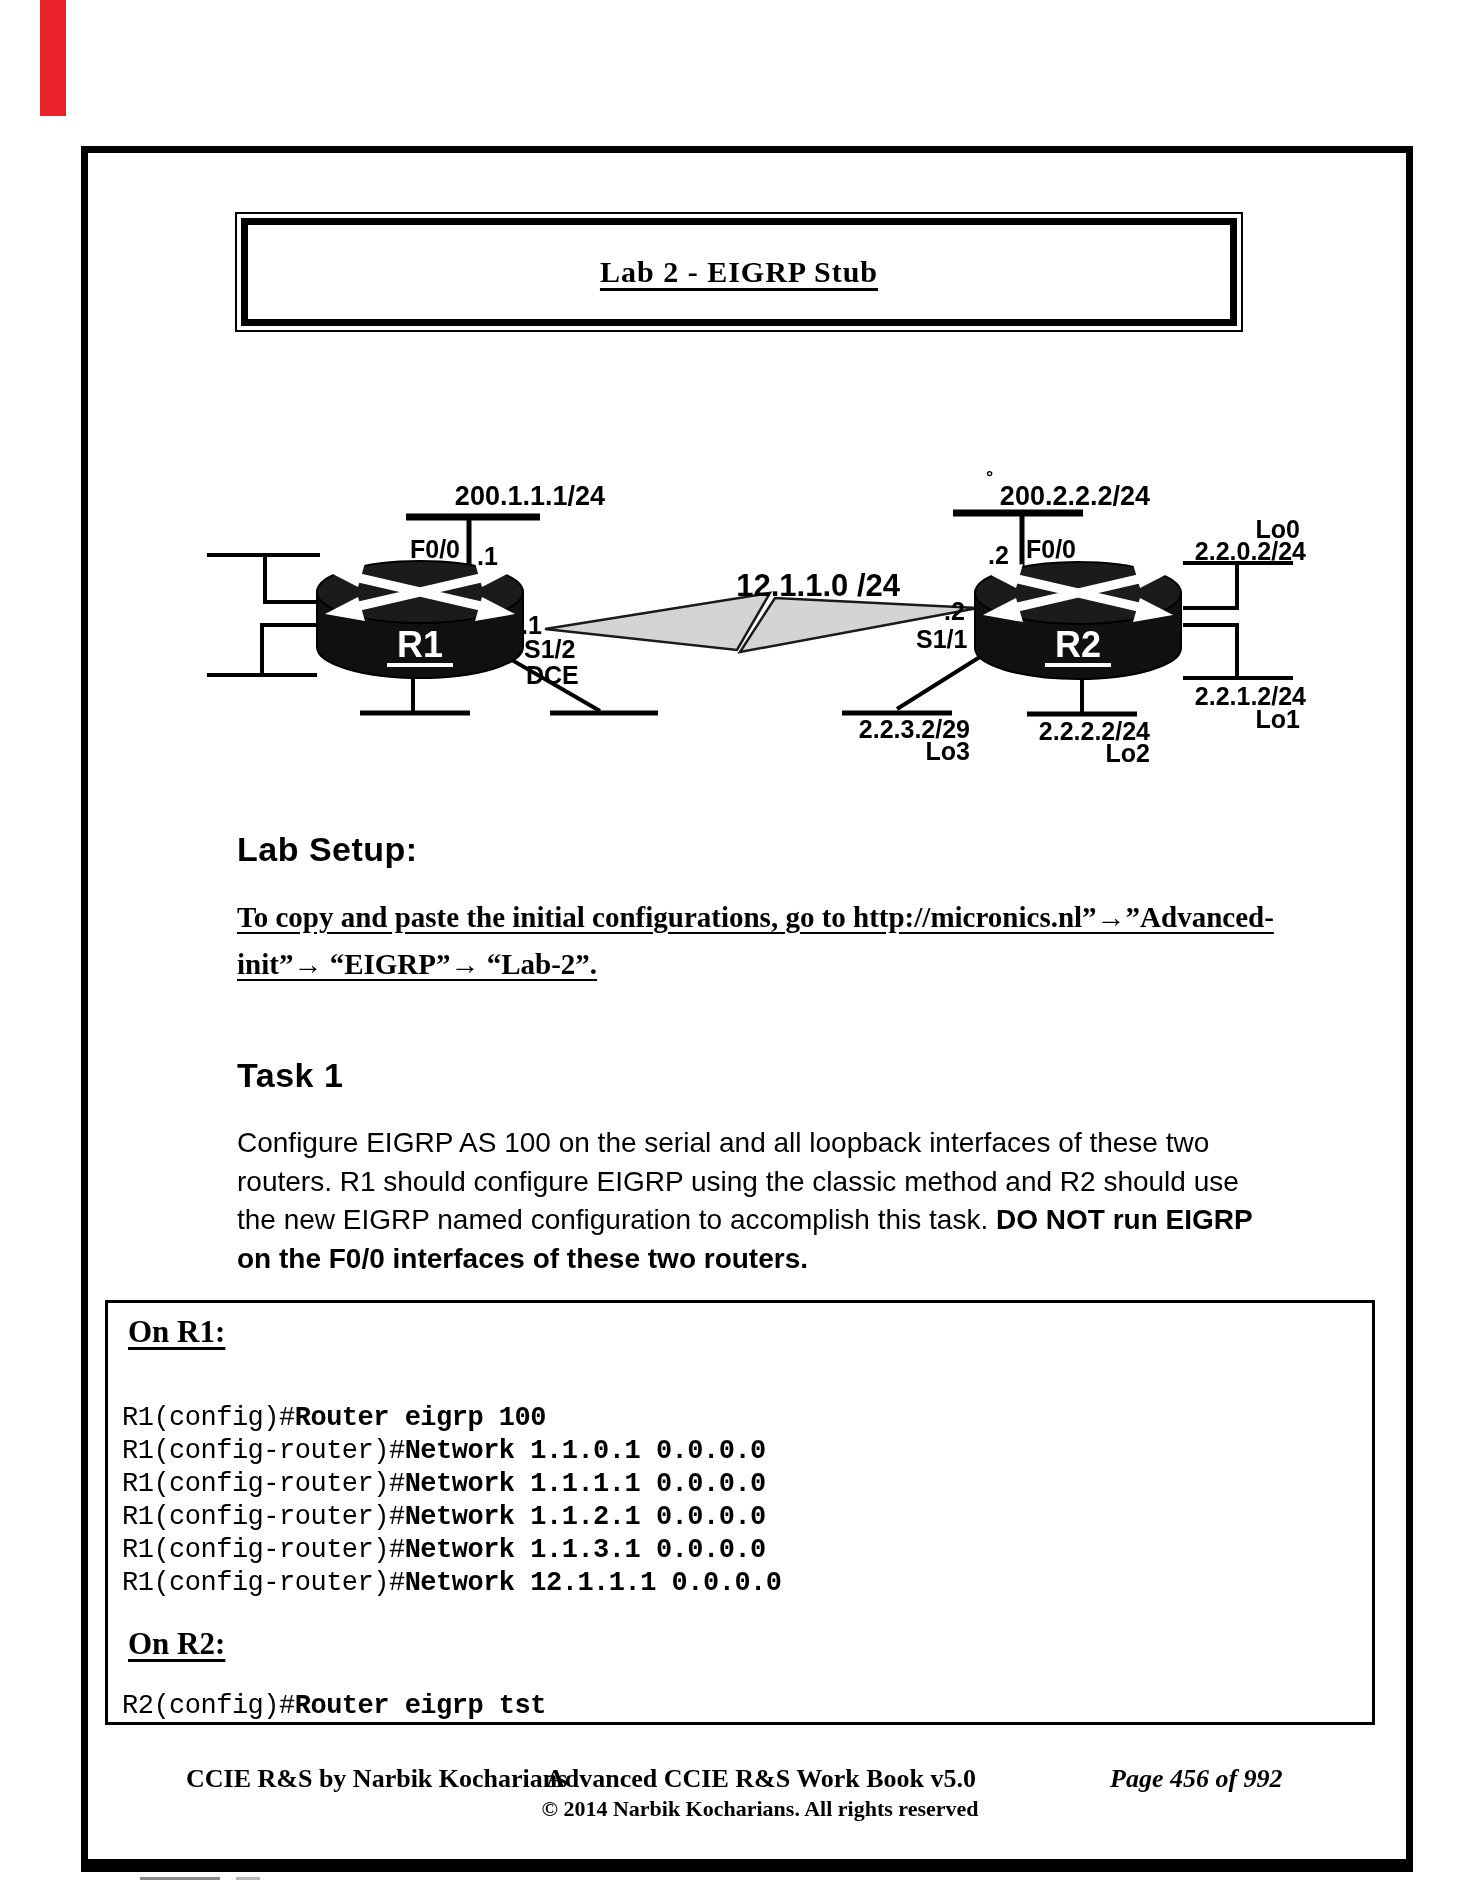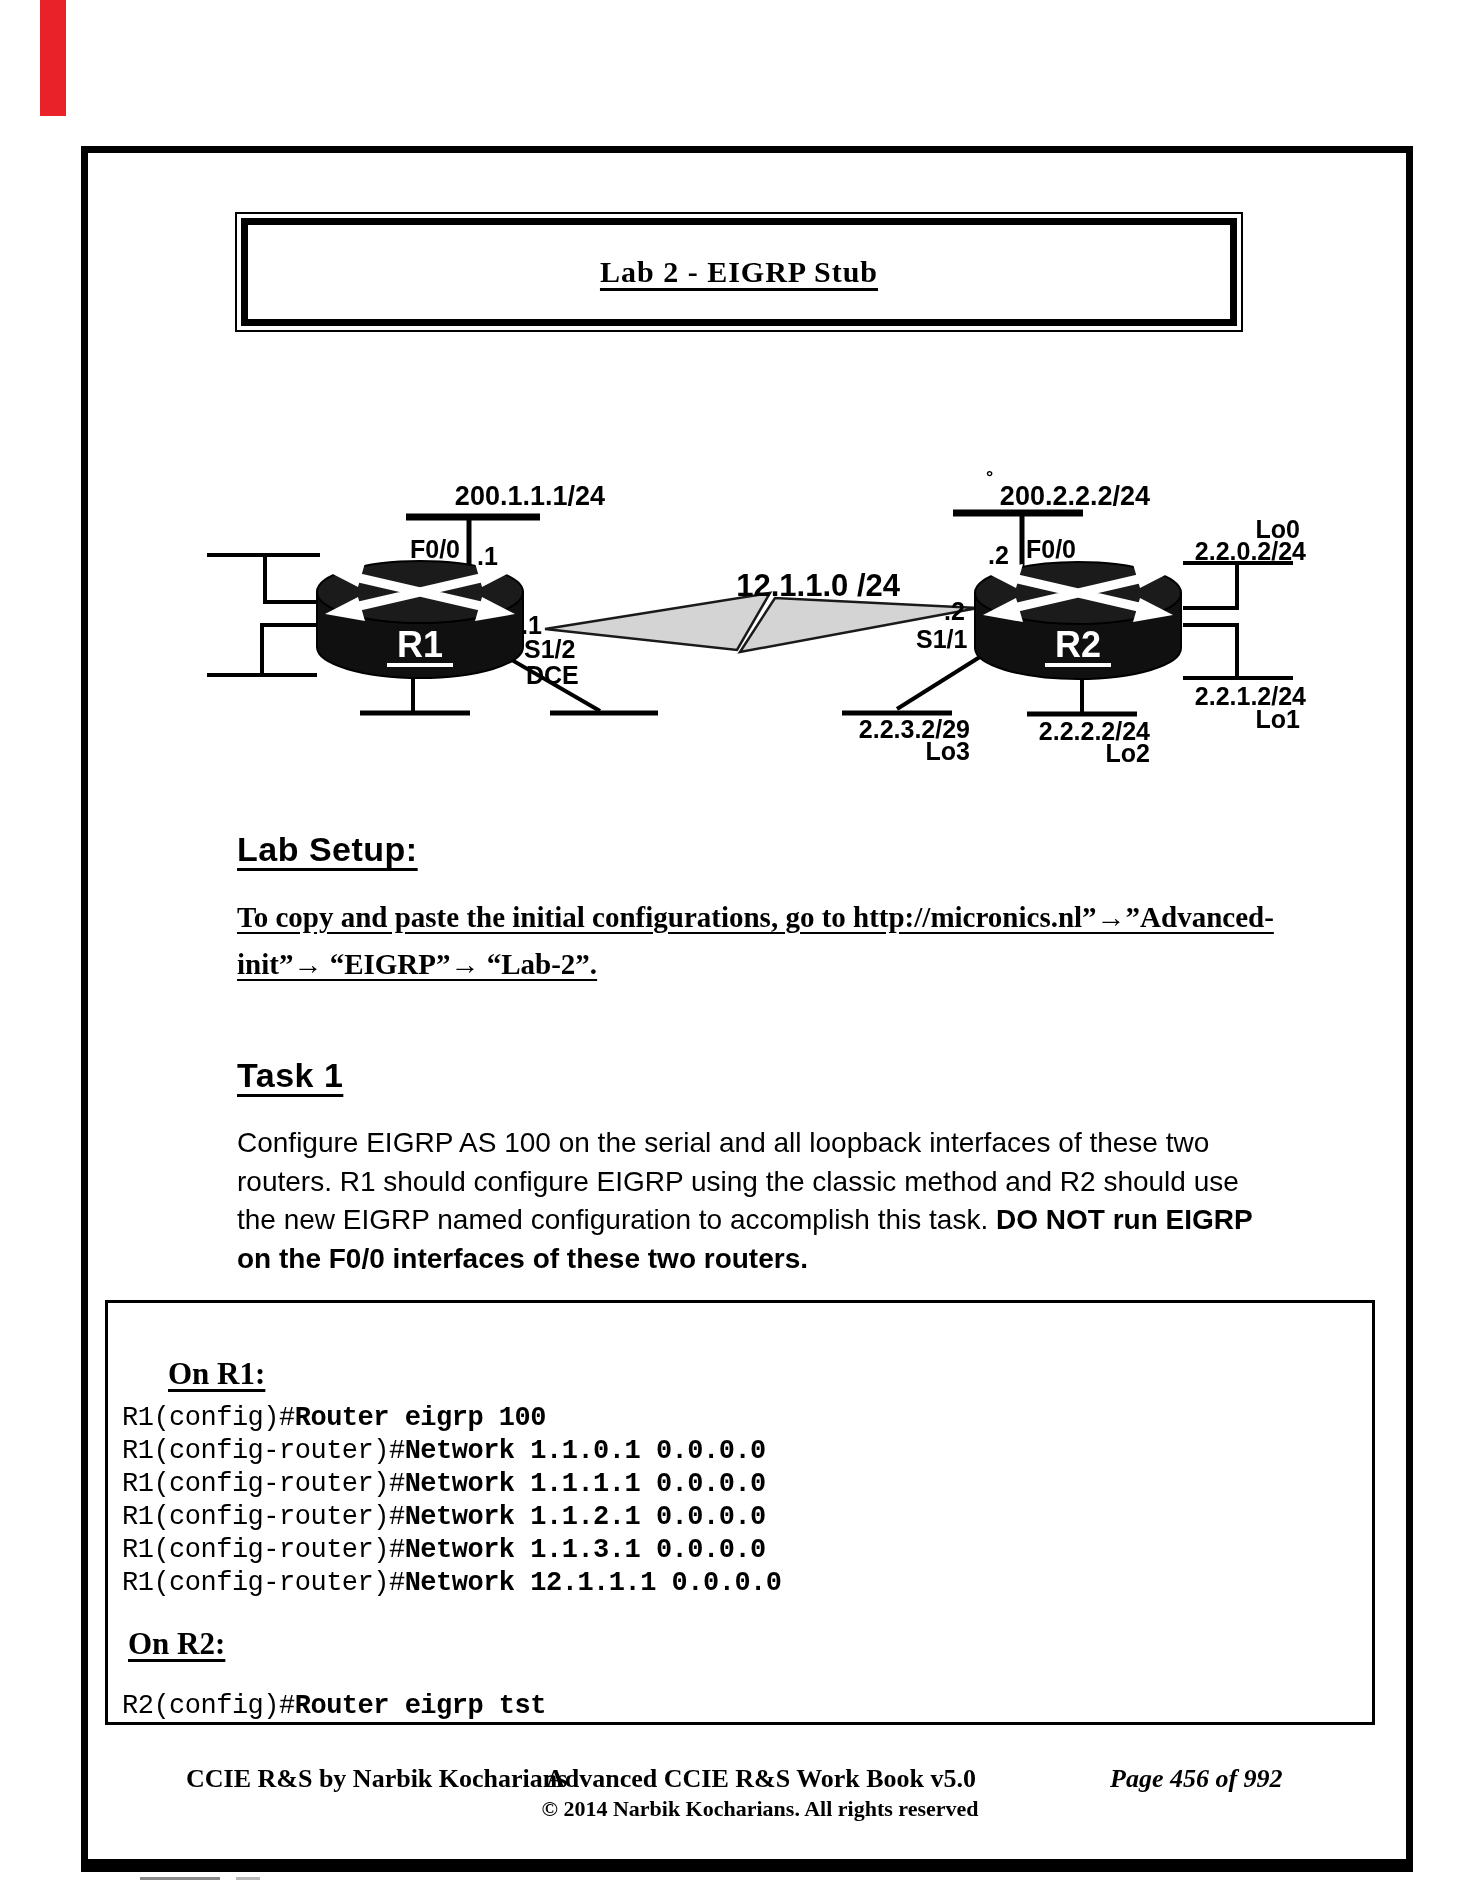--- a/index.html
+++ b/index.html
@@ -28,21 +28,21 @@
     font-family:"Liberation Serif",serif;font-weight:bold;font-size:30px;
     text-decoration:underline;text-underline-offset:6px;letter-spacing:1px;
   }
   
   .dlabel{position:absolute;font-weight:bold;font-size:25px;line-height:1.05;white-space:nowrap;}
   .dlabel.ctr{text-align:right;}
   .subnet-label{font-size:31px;margin-top:16px;}
   
   .h-sans{
     position:absolute;font-weight:bold;font-size:34px;letter-spacing:0.5px;
-    text-decoration:underline;text-underline-offset:7px;text-decoration-thickness:3px;
+    text-underline-offset:7px;text-decoration-thickness:3px;
   }
   .link-line{
     position:absolute;left:237px;font-family:"Liberation Serif",serif;font-weight:bold;
     font-size:29px;text-decoration:underline;text-underline-offset:5px;white-space:nowrap;
   }
   .task-body{
     position:absolute;left:237px;top:1124px;width:1048px;
     font-size:28px;line-height:38.5px;
   }
   .task-body b{font-weight:bold;}
@@ -163,21 +163,21 @@
 
   <div class="h-sans" style="left:237px;top:830px;">Lab Setup:</div>
   <div class="link-line" style="top:901px;">To copy and paste the initial configurations, go to http://micronics.nl”→”Advanced-</div>
   <div class="link-line" style="top:948px;">init”→ “EIGRP”→ “Lab-2”.</div>
 
   <div class="h-sans" style="left:237px;top:1056px;">Task 1</div>
   <div class="task-body"><span>Configure EIGRP AS 100 on the serial and all loopback interfaces of these two routers. R1 should configure EIGRP using the classic method and R2 should use the new EIGRP named configuration to accomplish this task. </span><b>DO NOT run EIGRP on the F0/0 interfaces of these two routers.</b></div>
 
   <div class="code-box"></div>
 
-  <div class="code-head" style="left:128px;top:1356px;margin-left:40px;">On R1:</div>
+  <div class="code-head" style="left:128px;top:1314px;">On R1:</div>
 
   <div class="cli" style="top:1402px;"><span>R1(config)#</span><span class="cmd">Router eigrp 100</span></div>
   <div class="cli" style="top:1435px;"><span>R1(config-router)#</span><span class="cmd">Network 1.1.0.1 0.0.0.0</span></div>
   <div class="cli" style="top:1468px;"><span>R1(config-router)#</span><span class="cmd">Network 1.1.1.1 0.0.0.0</span></div>
   <div class="cli" style="top:1501px;"><span>R1(config-router)#</span><span class="cmd">Network 1.1.2.1 0.0.0.0</span></div>
   <div class="cli" style="top:1534px;"><span>R1(config-router)#</span><span class="cmd">Network 1.1.3.1 0.0.0.0</span></div>
   <div class="cli" style="top:1567px;"><span>R1(config-router)#</span><span class="cmd">Network 12.1.1.1 0.0.0.0</span></div>
 
   <div class="code-head" style="left:128px;top:1626px;">On R2:</div>
 

